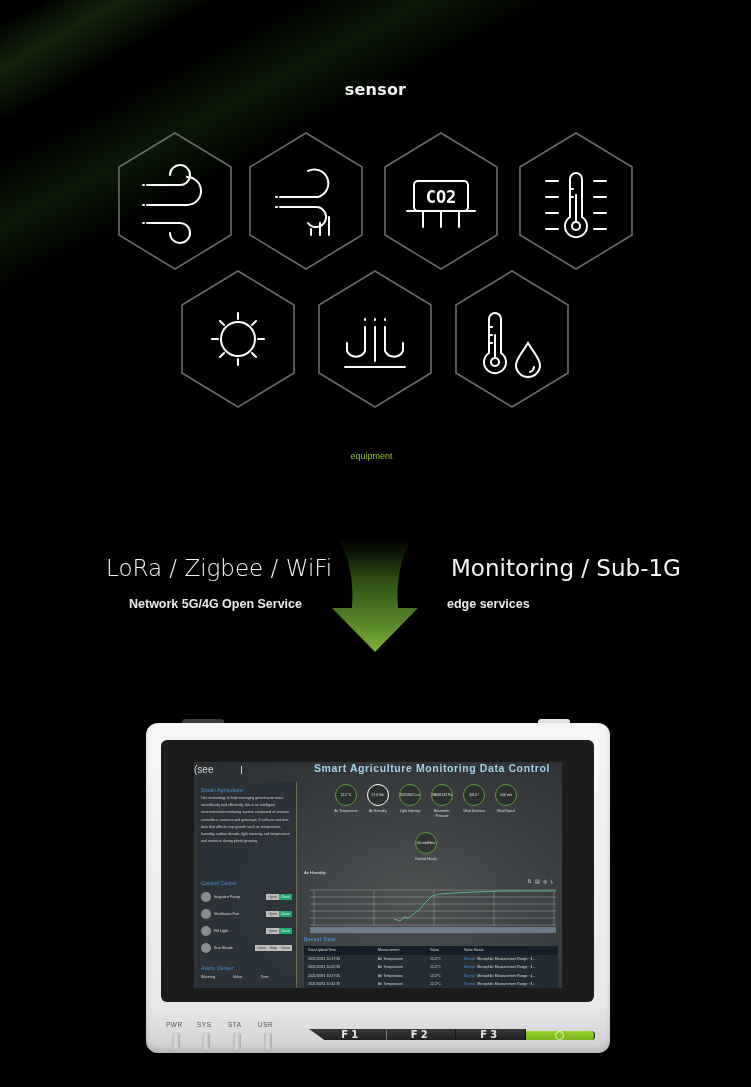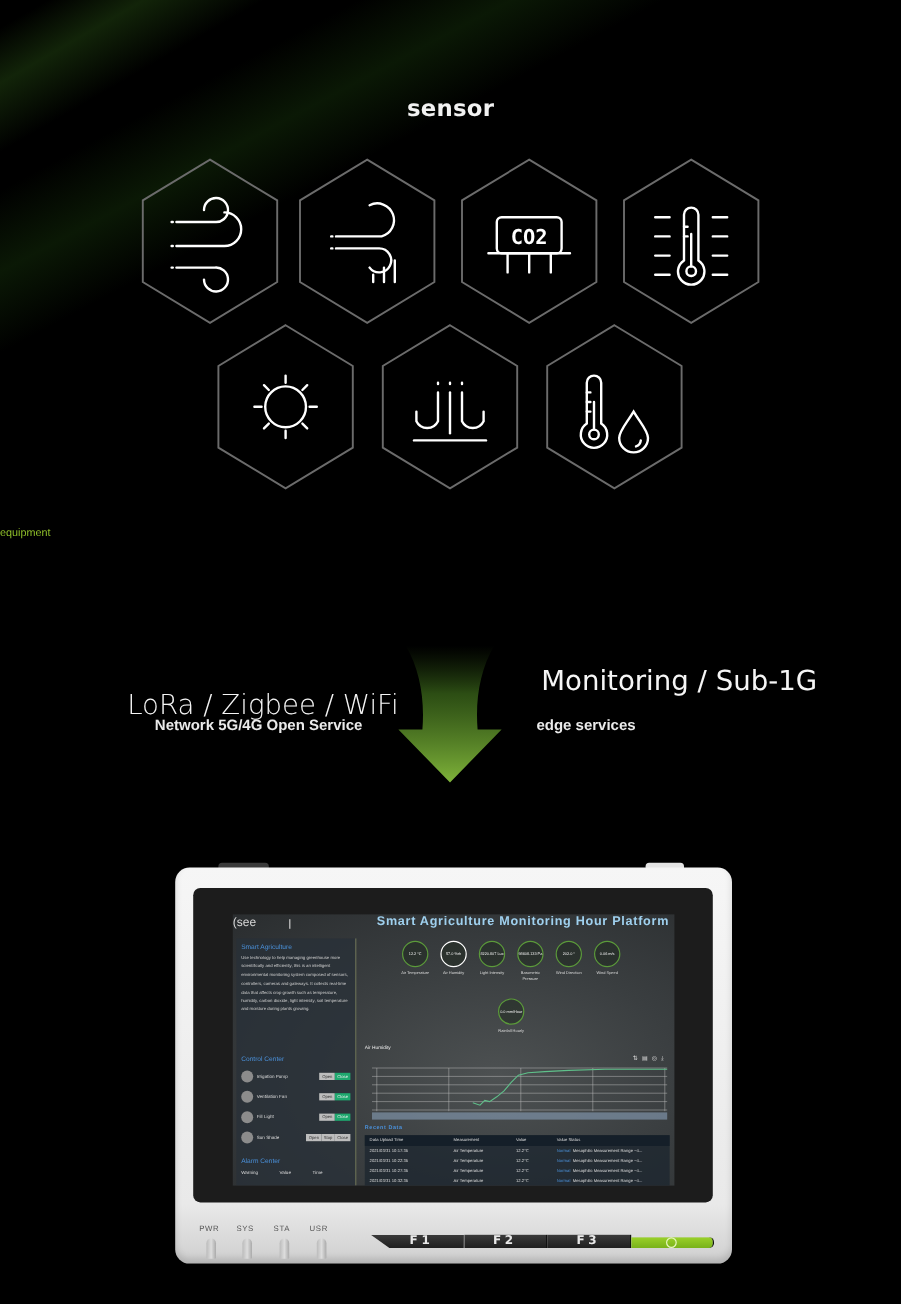--- a/index.html
+++ b/index.html
@@ -6,29 +6,29 @@
   html, body { width: 751px; height: 1087px; background: #000; overflow: hidden; }
   body { position: relative; font-family: "Liberation Sans", sans-serif; color: #fff; }
 
   .bg-streaks { position: absolute; left: 0; top: 0; width: 751px; height: 300px; pointer-events: none;
     background:
       linear-gradient(150deg, transparent 0px, transparent 20px, rgba(40,80,20,0.45) 60px, transparent 110px),
       linear-gradient(152deg, transparent 140px, rgba(30,70,15,0.35) 200px, transparent 260px);
   }
 
   .sensor-title { position: absolute; top: 80px; left: 0; width: 751px; text-align: center;
-    font-size: 19px; font-weight: bold; color: #f2f2f2; font-family: "DejaVu Sans", sans-serif; letter-spacing: 0.2px; }
+    font-size: 16px; font-weight: bold; color: #f2f2f2; font-family: "DejaVu Sans", sans-serif; letter-spacing: 0.2px; }
 
   .hex { position: absolute; width: 116px; height: 140px; }
   .hex svg { width: 100%; height: 100%; display: block; }
 
-  .equip-label { position: absolute; top: 439px; left: 0; width: 743px; text-align: left;
+  .equip-label { position: absolute; top: 451px; left: 0; width: 743px; text-align: center;
     font-size: 9px; color: #8fbf2a; }
 
-  .proto-left { position: absolute; top: 555px; left: 106px; font-size: 23px; color: #f5f5f5; font-family: "DejaVu Sans", sans-serif; font-weight: 300; margin-top: 20px; }
+  .proto-left { position: absolute; top: 555px; left: 106px; font-size: 23px; color: #f5f5f5; font-family: "DejaVu Sans", sans-serif; font-weight: 300; }
   .proto-right { position: absolute; top: 555px; left: 451px; font-size: 23px; color: #f5f5f5; font-family: "DejaVu Sans", sans-serif; }
   .sub-left { position: absolute; top: 597px; left: 129px; font-size: 12.5px; font-weight: bold; color: #eaeaea; }
   .sub-right { position: absolute; top: 597px; left: 447px; font-size: 12.5px; font-weight: bold; color: #eaeaea; }
 
   .arrow { position: absolute; left: 330px; top: 538px; width: 90px; height: 115px; }
 
   
   .device { position: absolute; left: 146px; top: 723px; width: 464px; height: 330px;
     background: linear-gradient(180deg, #f6f6f6 0%, #e9e9e9 85%, #cfcfcf 100%);
     border-radius: 12px; box-shadow: inset 0 -4px 6px rgba(0,0,0,0.15); }
@@ -191,21 +191,21 @@
 </svg>
 
 <div class="knob-left"></div>
 <div class="knob-right"></div>
 <div class="device"></div>
 <div class="bezel"></div>
 
 <div class="screen">
   <div class="scr-logo">(see</div>
   <div class="scr-logo-bar"></div>
-  <div class="scr-title">Smart Agriculture Monitoring Hour Platform</div>
+  <div class="scr-title">Smart Agriculture Monitoring Data Control</div>
 
   <div class="panel-left">
     <div class="panel-h">Smart Agriculture</div>
     <div class="panel-txt" style="height:74px;overflow:hidden;">Use technology to help managing greenhouse more scientifically and efficiently, this is an intelligent environmental monitoring system composed of sensors, controllers, cameras and gateways. It collects real-time data that affects crop growth such as temperature, humidity, carbon dioxide, light intensity, soil temperature and moisture during plants growing.</div>
 
     <div class="panel-h" style="margin-top:6px;">Control Center</div>
     <div class="ctrl-row">
       <span class="ctrl-icon"></span>
       <span class="ctrl-name">Irrigation Pump</span>
       <span class="ctrl-btn">Open</span>

